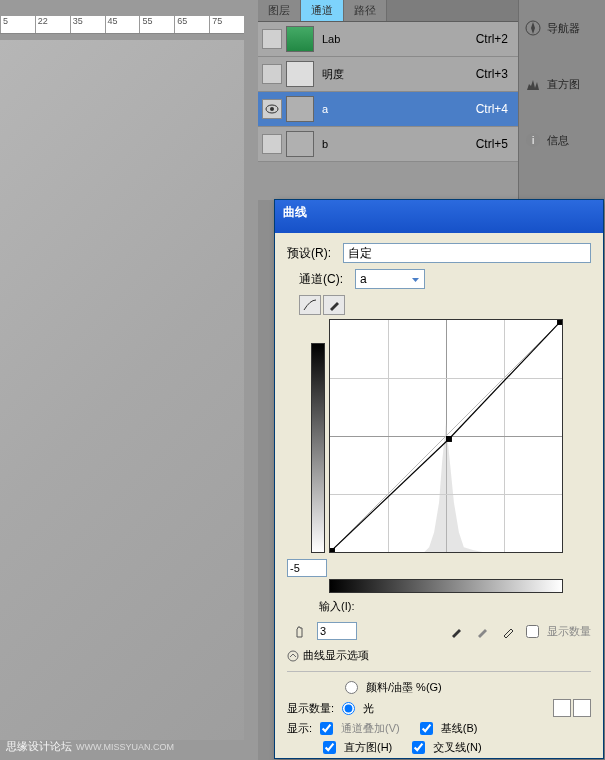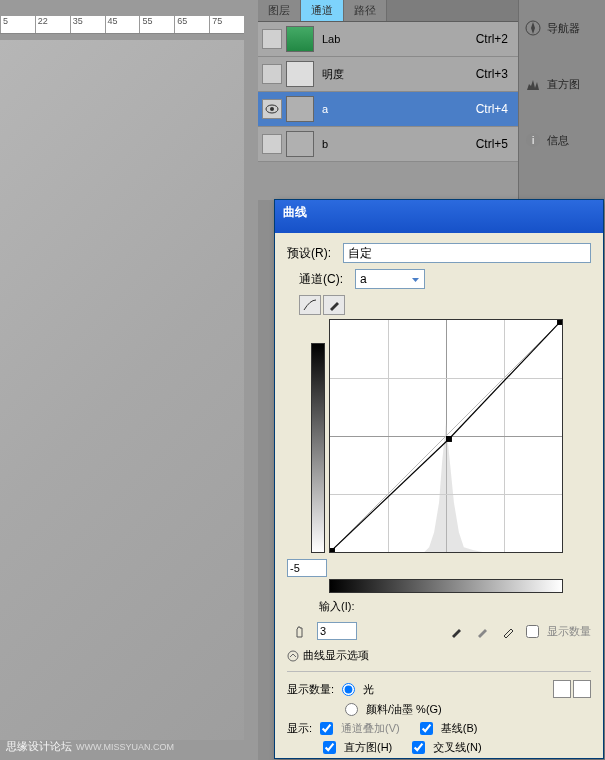--- a/index.html
+++ b/index.html
@@ -222,34 +222,34 @@
     </div>
     <div class="expand-hdr">
       <svg width="12" height="12" viewBox="0 0 12 12">
           <circle cx="6" cy="6" r="5" fill="none" stroke="#666"></circle>
           <path d="M3 7L6 4L9 7" fill="none" stroke="#666"></path>
         </svg>
       <span>曲线显示选项</span>
     </div>
     <div class="sep"></div>
     <div class="display-opts">
+      <div class="row2" style="margin-left:58px">
+        <input type="radio" style="">
+        <span>颜料/油墨 %(G)</span>
+      </div>
       <div class="row2">
         <span>显示数量:</span>
         <input type="radio" checked="" style="">
         <span>光</span>
         <div style="flex:1"></div>
         <div class="grid-icons">
           <div class="grid-ico"></div>
           <div class="grid-ico"></div>
         </div>
       </div>
-      <div class="row2" style="margin-left:58px">
-        <input type="radio" style="">
-        <span>颜料/油墨 %(G)</span>
-      </div>
       <div class="row2">
         <span>显示:</span>
         <input type="checkbox" checked="" class="chk" style="">
         <span style="color:#888">通道叠加(V)</span>
         <input type="checkbox" checked="" class="chk" style="margin-left: 12px;">
         <span>基线(B)</span>
       </div>
       <div class="row2" style="margin-left:36px">
         <input type="checkbox" checked="" class="chk" style="">
         <span>直方图(H)</span>

